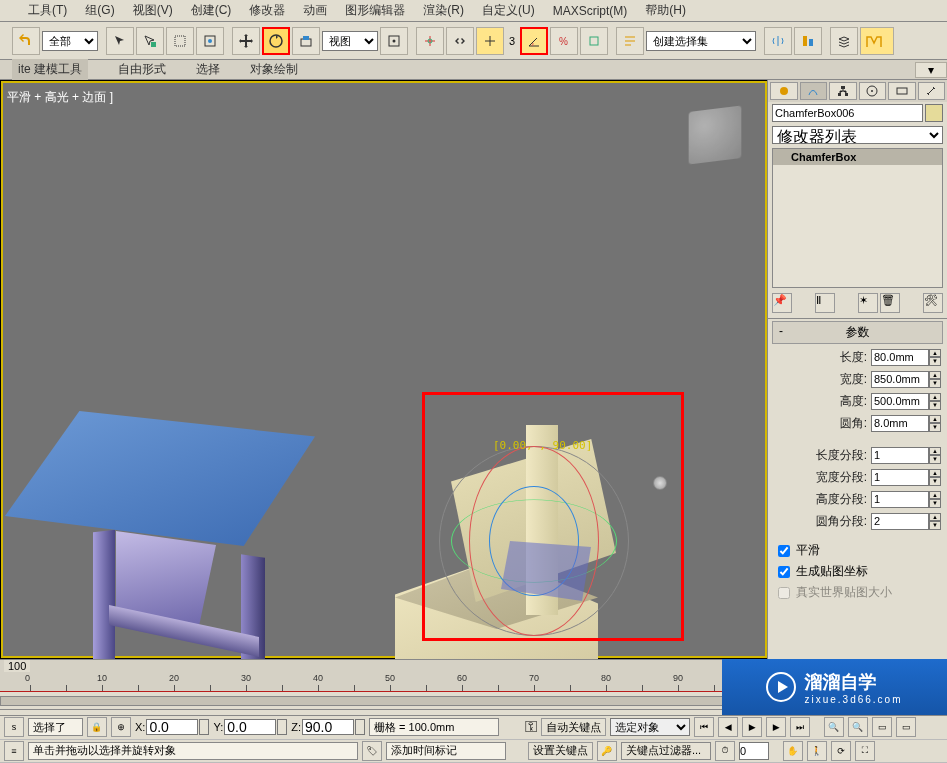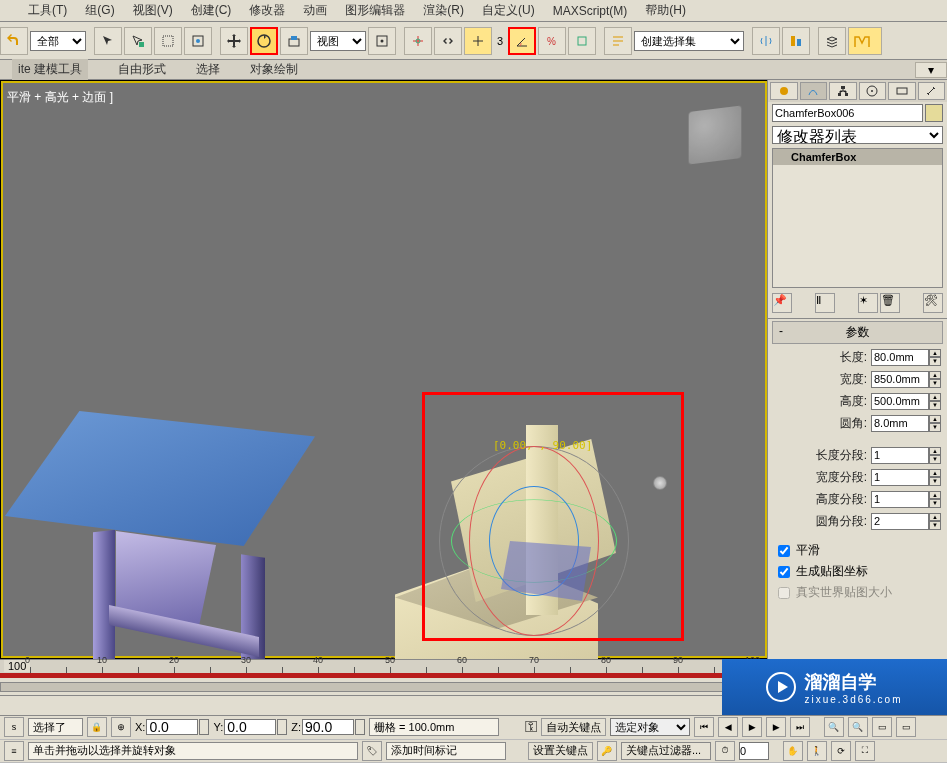--- a/index.html
+++ b/index.html
@@ -3,21 +3,21 @@
 <meta charset="utf-8">
 <style>
 * { margin: 0; padding: 0; box-sizing: border-box; font-family: "Microsoft YaHei", Arial, sans-serif; }
 body { width: 947px; height: 763px; background: #e1ddd0; overflow: hidden; position: relative; font-size: 11px; }
 
 
 .menubar { height: 22px; background: #e1ddd0; display: flex; align-items: center; padding-left: 28px; gap: 18px; border-bottom: 1px solid #888; }
 .menubar .item { color: #333; cursor: default; font-size: 12px; }
 
 
-.toolbar { height: 38px; background: #e1ddd0; display: flex; align-items: center; padding-left: 0; gap: 2px; border-bottom: 1px solid #888; }
+.toolbar { height: 38px; background: #e1ddd0; display: flex; align-items: center; padding-left: 12px; gap: 2px; border-bottom: 1px solid #888; }
 .tool-btn { width: 28px; height: 28px; border: 1px solid #b0aca0; background: #e6e2d5; display: flex; align-items: center; justify-content: center; position: relative; }
 .tool-btn.sep { width: 4px; border: none; background: transparent; }
 .tool-btn.yellow { background: #ffd966; border-color: #d4a500; }
 .tool-btn.yellow-bg { background: #ffe58a; }
 .tool-dropdown { height: 20px; border: 1px solid #777; background: #fff; font-size: 11px; padding: 0 2px; }
 .red-box { border: 2px solid red !important; }
 
 
 .tabbar { height: 20px; background: #d5d1c5; display: flex; align-items: center; gap: 30px; padding-left: 12px; border-bottom: 1px solid #888; font-size: 12px; }
 .tabbar .tab { color: #333; }
@@ -79,21 +79,21 @@
 .param-row label { font-size: 12px; color: #222; }
 .param-row .spinner { display: flex; width: 70px; height: 17px; }
 .param-row .spinner input { width: 58px; height: 17px; font-size: 11px; text-align: left; padding-left: 2px; border: 1px solid #777; background: #fff; }
 .param-row .spinner .arrows { width: 12px; display: flex; flex-direction: column; }
 .param-row .spinner .arrows div { flex: 1; border: 1px solid #777; background: #e6e2d5; font-size: 6px; line-height: 6px; text-align: center; }
 .check-row { display: flex; align-items: center; padding: 2px 10px; gap: 6px; font-size: 12px; }
 .check-row input { width: 12px; height: 12px; }
 
 
 .timeline-area { position: absolute; bottom: 48px; left: 0; right: 0; height: 56px; background: #e1ddd0; border-top: 1px solid #888; }
-.time-ruler { height: 18px; position: relative; background: #d5d1c5; border-bottom: 5px solid #b91c1c; display: flex; }
+.time-ruler { height: 32px; position: relative; background: #d5d1c5; border-bottom: 1px solid #b91c1c; display: flex; }
 .time-ruler .tick { position: absolute; bottom: 0; height: 6px; border-left: 1px solid #555; font-size: 9px; color: #333; }
 .time-ruler .tick span { position: absolute; top: -12px; left: -6px; }
 .time-label { position: absolute; left: 4px; top: 0; background: #e1ddd0; padding: 0 4px; font-size: 11px; }
 .time-slider { height: 18px; background: #e1ddd0; position: relative; border-bottom: 1px solid #888; }
 .time-slider .track { position: absolute; left: 0; right: 220px; top: 4px; height: 10px; background: #c5c1b5; border: 1px solid #888; }
 .watermark { position: absolute; right: 0; bottom: 0; width: 225px; height: 56px; background: linear-gradient(180deg,#1e6bcc,#1555a8); color: #fff; display: flex; align-items: center; justify-content: center; gap: 8px; font-size: 18px; font-weight: bold; }
 .watermark .play { width: 30px; height: 30px; border: 2px solid #fff; border-radius: 50%; display: flex; align-items: center; justify-content: center; }
 .watermark .play::after { content: ""; border-left: 10px solid #fff; border-top: 6px solid transparent; border-bottom: 6px solid transparent; margin-left: 3px; }
 .watermark .sub { font-size: 10px; font-weight: normal; letter-spacing: 2px; }
 

